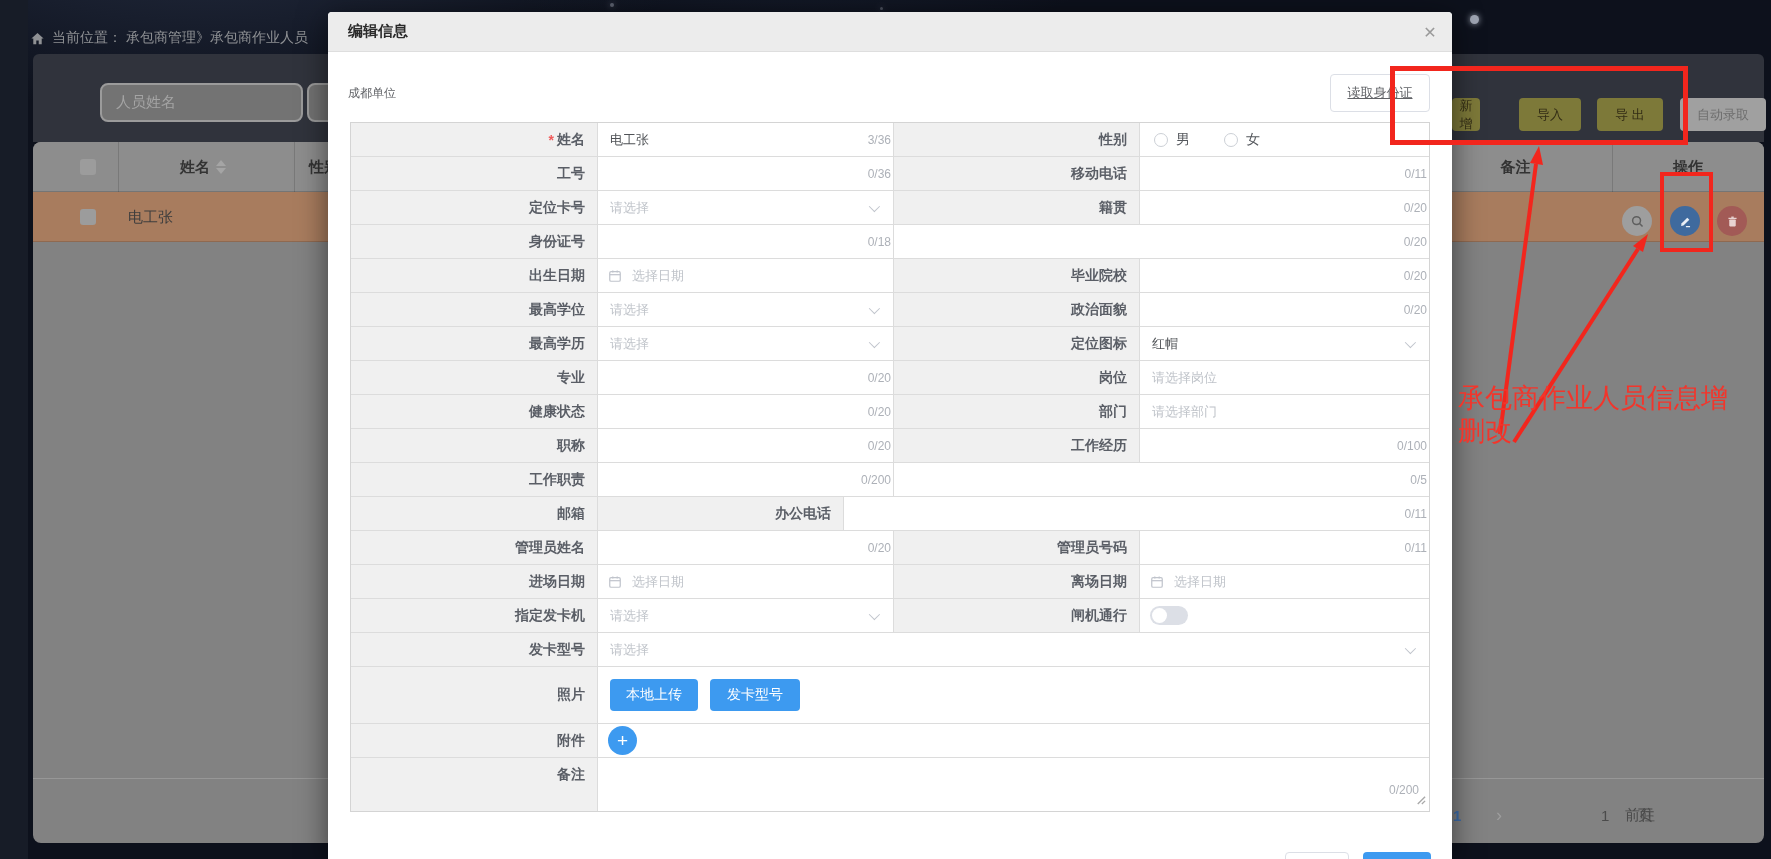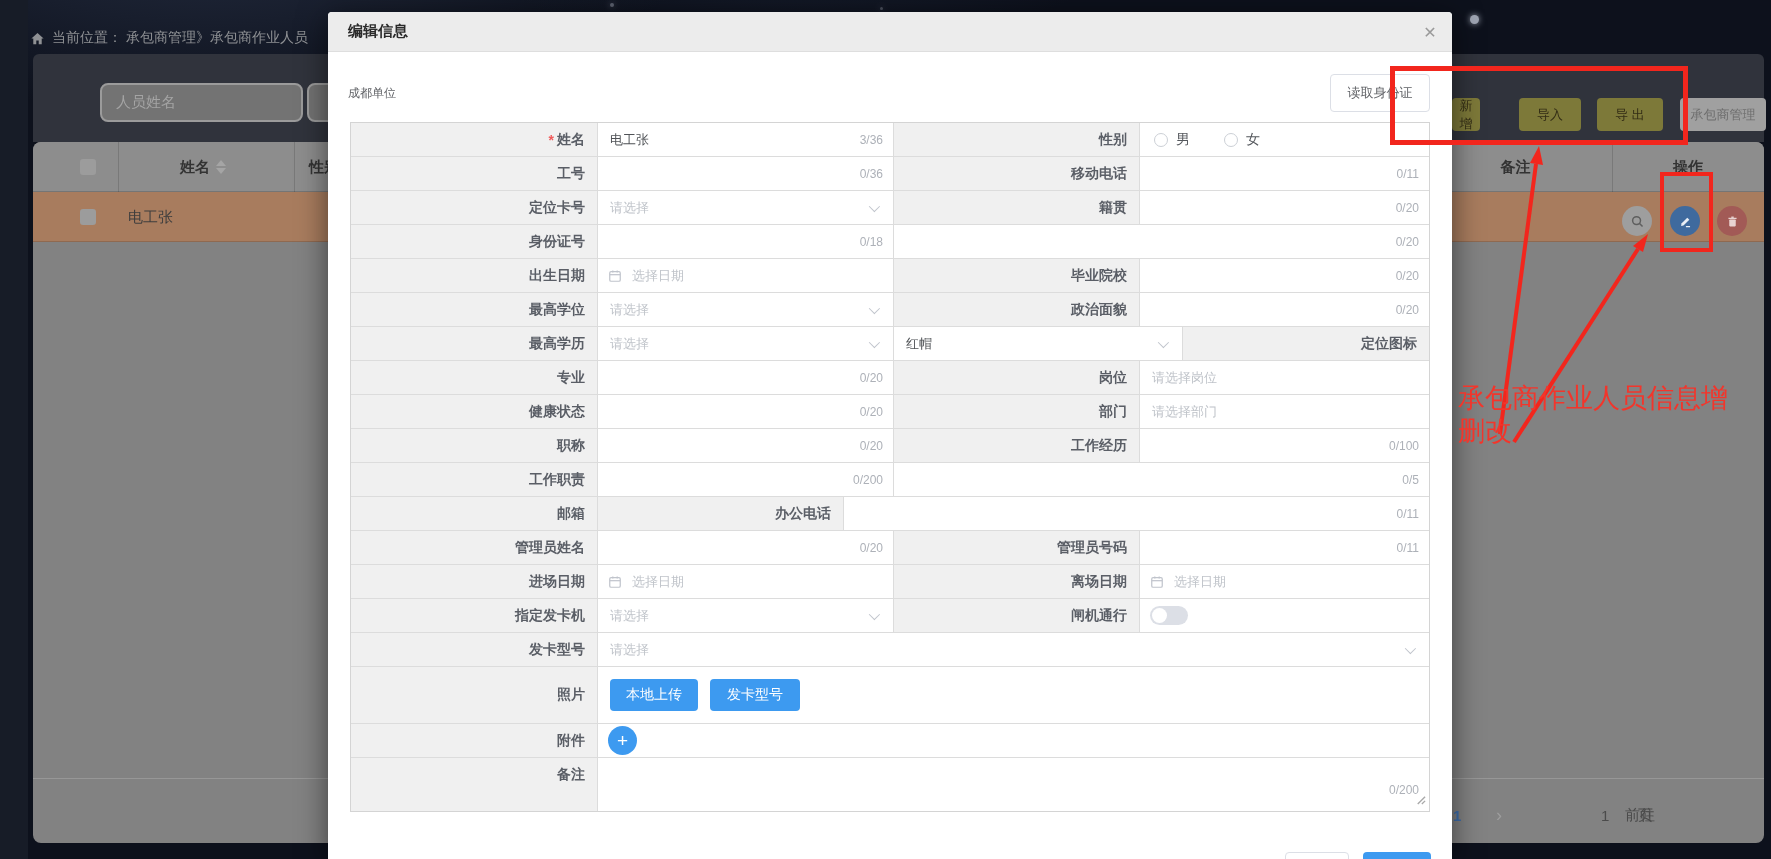--- a/index.html
+++ b/index.html
@@ -45,39 +45,39 @@
   
   #modal{left:328px;top:12px;width:1124px;height:847px;background:#fff;border-radius:4px 4px 0 0;
     box-shadow:0 6px 30px rgba(0,0,0,.55);}
   #m-head{position:absolute;left:0;top:0;width:100%;height:40px;background:#ececec;
     border-bottom:1px solid #dedede;border-radius:4px 4px 0 0;display:flex;align-items:center;}
   #m-title{margin-left:20px;font-size:15px;font-weight:bold;color:#2b2b2b;}
   #m-close{position:absolute;right:12px;top:10px;width:20px;height:20px;color:#9a9a9a;
     font-size:16px;display:flex;align-items:center;justify-content:center;cursor:pointer;}
   #m-unit{position:absolute;left:20px;top:73px;font-size:12px;color:#606266;}
   #read-id{position:absolute;left:1002px;top:62px;width:100px;height:38px;background:#fff;
-    border:1px solid #dcdfe6;border-radius:4px;font-size:13px;color:#606266;}
+    border:1px solid #dcdfe6;border-radius:4px;font-size:13px;color:#606266;text-decoration:underline;}
   
   #form-table{position:absolute;left:22px;top:110px;width:1080px;border:1px solid #d4d4d4;
     display:flex;flex-direction:column;}
   .f-row{display:flex;height:34px;border-bottom:1px solid #dcdcdc;}
   .f-row:last-child{border-bottom:none;}
   .cell{display:flex;align-items:center;border-right:1px solid #dcdcdc;height:100%;}
   .cell:last-child{border-right:none;}
   .lbl{width:247px;background:#f0f0f0;justify-content:flex-end;padding-right:12px;
     font-size:14px;font-weight:600;color:#5a5e66;}
   .lbl.lbl2{width:246px;}
   .lbl.top{align-items:flex-start;padding-top:8px;}
   .inp{width:296px;background:#fff;position:relative;}
   .inp2{flex:1;background:#fff;position:relative;}
   .full{flex:1;background:#fff;position:relative;}
   .req{color:#f05a5a;margin-right:3px;font-size:14px;}
   .val{font-size:13px;color:#4f5256;padding-left:12px;}
   .ph{font-size:13px;color:#bfc3c9;padding-left:12px;}
-  .counter{margin-left:auto;padding-right:10px;font-size:12px;color:#adb1b8;}
+  .counter{margin-left:auto;padding-right:2px;font-size:12px;color:#adb1b8;}
   .chev{margin-left:auto;margin-right:16px;width:8px;height:8px;
     border-right:1.5px solid #c0c4cc;border-bottom:1.5px solid #c0c4cc;transform:rotate(45deg) translateY(-2px);}
   .cal{margin-left:10px;margin-right:4px;display:flex;}
   .radio-group{display:flex;align-items:center;gap:34px;padding-left:14px;font-size:14px;color:#55585d;}
   .radio-opt{display:flex;align-items:center;gap:8px;}
   .radio{width:14px;height:14px;border:1px solid #ccd0d6;border-radius:50%;background:#fff;}
   .toggle{margin-left:10px;width:38px;height:19px;border-radius:10px;background:#dcdfe6;position:relative;}
   .knob{position:absolute;left:2px;top:2px;width:15px;height:15px;border-radius:50%;background:#fff;}
   .photo-btn{margin-left:12px;width:88px;height:32px;border:none;border-radius:4px;background:#3d9af0;
     color:#fff;font-size:14px;}
@@ -115,21 +115,21 @@
   </div>
 
   <div class="abs filter-band"></div>
 
   <div class="abs search-box z5" style="left:100px;width:203px;">人员姓名</div>
   <div class="abs search-box z5" style="left:307px;width:45px;"></div>
 
   <button class="abs tb-btn z5" style="left:1452px;width:28px;">新 增</button>
   <button class="abs tb-btn z5" style="left:1519px;width:62px;">导入</button>
   <button class="abs tb-btn z5" style="left:1597px;width:66px;">导 出</button>
-  <button class="abs tb-btn disabled z5" style="left:1680px;width:86px;">承包商管理</button>
+  <button class="abs tb-btn disabled z5" style="left:1680px;width:86px;">自动录取</button>
 
   <div id="panel" class="abs z6">
     <div id="thead">
       <span class="checkbox" style="left:47px;top:17px;"></span>
       <div class="th" style="left:100px;width:140px;justify-content:center;">
         <span>姓名</span>
         <span class="caret">
             <i class="up"></i>
             <i class="dn"></i>
           </span>
@@ -264,25 +264,25 @@
           <div class="cell inp2">
             <span class="counter">0/20</span>
           </div>
         </div>
         <div class="f-row">
           <div class="cell lbl">最高学历</div>
           <div class="cell inp">
             <span class="ph">请选择</span>
             <span class="chev"></span>
           </div>
+          <div class="cell lbl lbl2">定位图标</div>
           <div class="cell inp2">
             <span class="val">红帽</span>
             <span class="chev"></span>
           </div>
-          <div class="cell lbl lbl2">定位图标</div>
         </div>
         <div class="f-row">
           <div class="cell lbl">专业</div>
           <div class="cell inp">
             <span class="counter">0/20</span>
           </div>
           <div class="cell lbl lbl2">岗位</div>
           <div class="cell inp2">
             <span class="ph">请选择岗位</span>
           </div>

